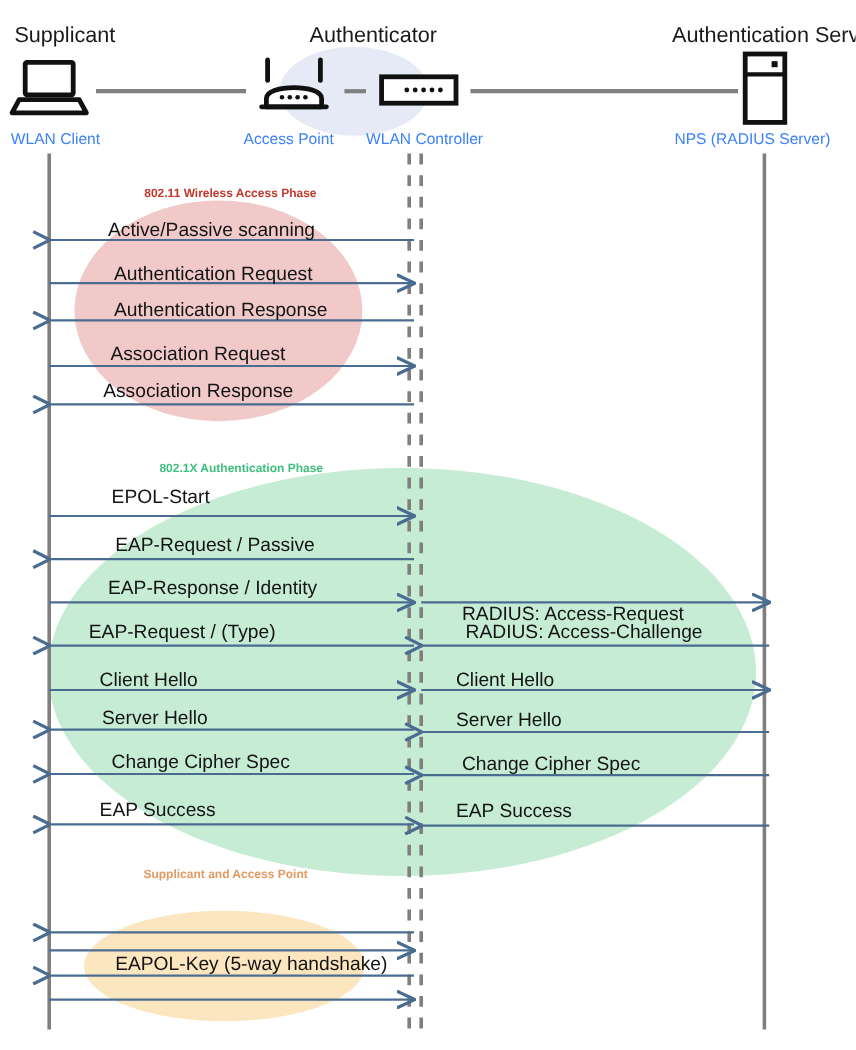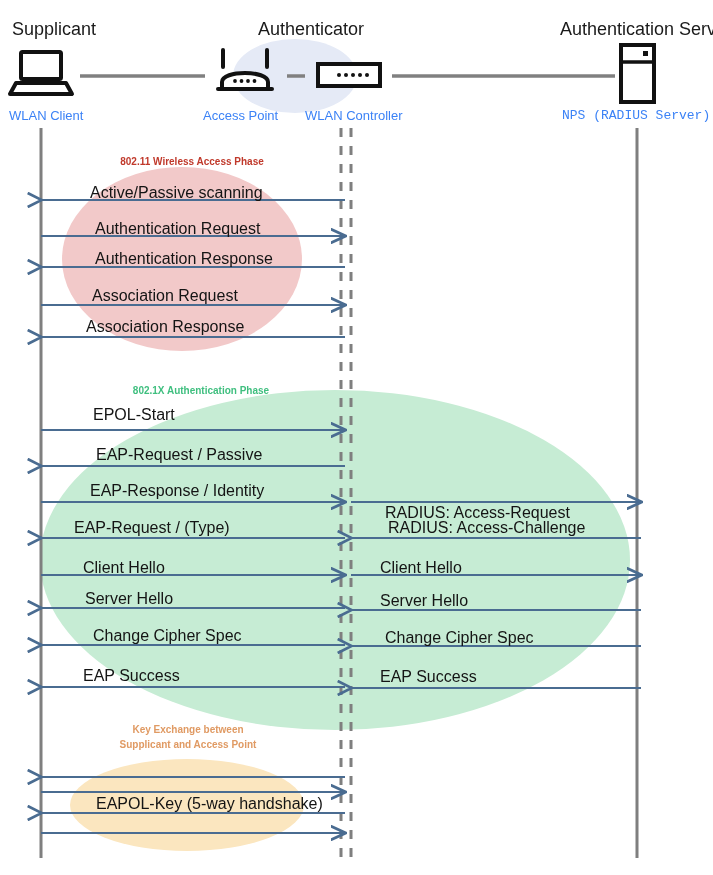--- a/index.html
+++ b/index.html
@@ -123,31 +123,30 @@
   </svg>
 
   <div class="hdr-title" style="left:12px;top:19px;">Supplicant</div>
   <div class="hdr-sub" style="left:9px;top:108px;">WLAN Client</div>
 
   <div class="hdr-title" style="left:258px;top:19px;">Authenticator</div>
   <div class="hdr-sub" style="left:203px;top:108px;">Access Point</div>
   <div class="hdr-sub" style="left:305px;top:108px;">WLAN Controller</div>
 
   <div class="hdr-title" style="left:560px;top:19px;">Authentication Server</div>
-  <div class="hdr-sub" style="left:562px;top:108px;font-family:Liberation Mono, monospace;">NPS (RADIUS Server)</div>
+  <div class="hdr-sub" style="left:562px;top:108px;">NPS (RADIUS Server)</div>
 
   <div id="phase-labels">
       <div class="phase-label" style="left: 82px; top: 155px; width: 220px; color: rgb(192, 57, 43);">
         <div>802.11 Wireless Access Phase</div>
       </div>
       <div class="phase-label" style="left: 91px; top: 384px; width: 220px; color: rgb(63, 191, 127);">
         <div>802.1X Authentication Phase</div>
       </div>
       <div class="phase-label" style="left: 78px; top: 723px; width: 220px; color: rgb(224, 154, 99);">
-        <div>Key Exchange between</div>
         <div>Supplicant and Access Point</div>
       </div>
     </div>
 
   <div id="msg-labels">
       <div class="msg-label" style="left: 90px; top: 184px; width: 220px;">Active/Passive scanning</div>
       <div class="msg-label" style="left: 95px; top: 220px; width: 220px;">Authentication Request</div>
       <div class="msg-label" style="left: 95px; top: 250px; width: 220px;">Authentication Response</div>
       <div class="msg-label" style="left: 92px; top: 287px; width: 220px;">Association Request</div>
       <div class="msg-label" style="left: 86px; top: 318px; width: 220px;">Association Response</div>

